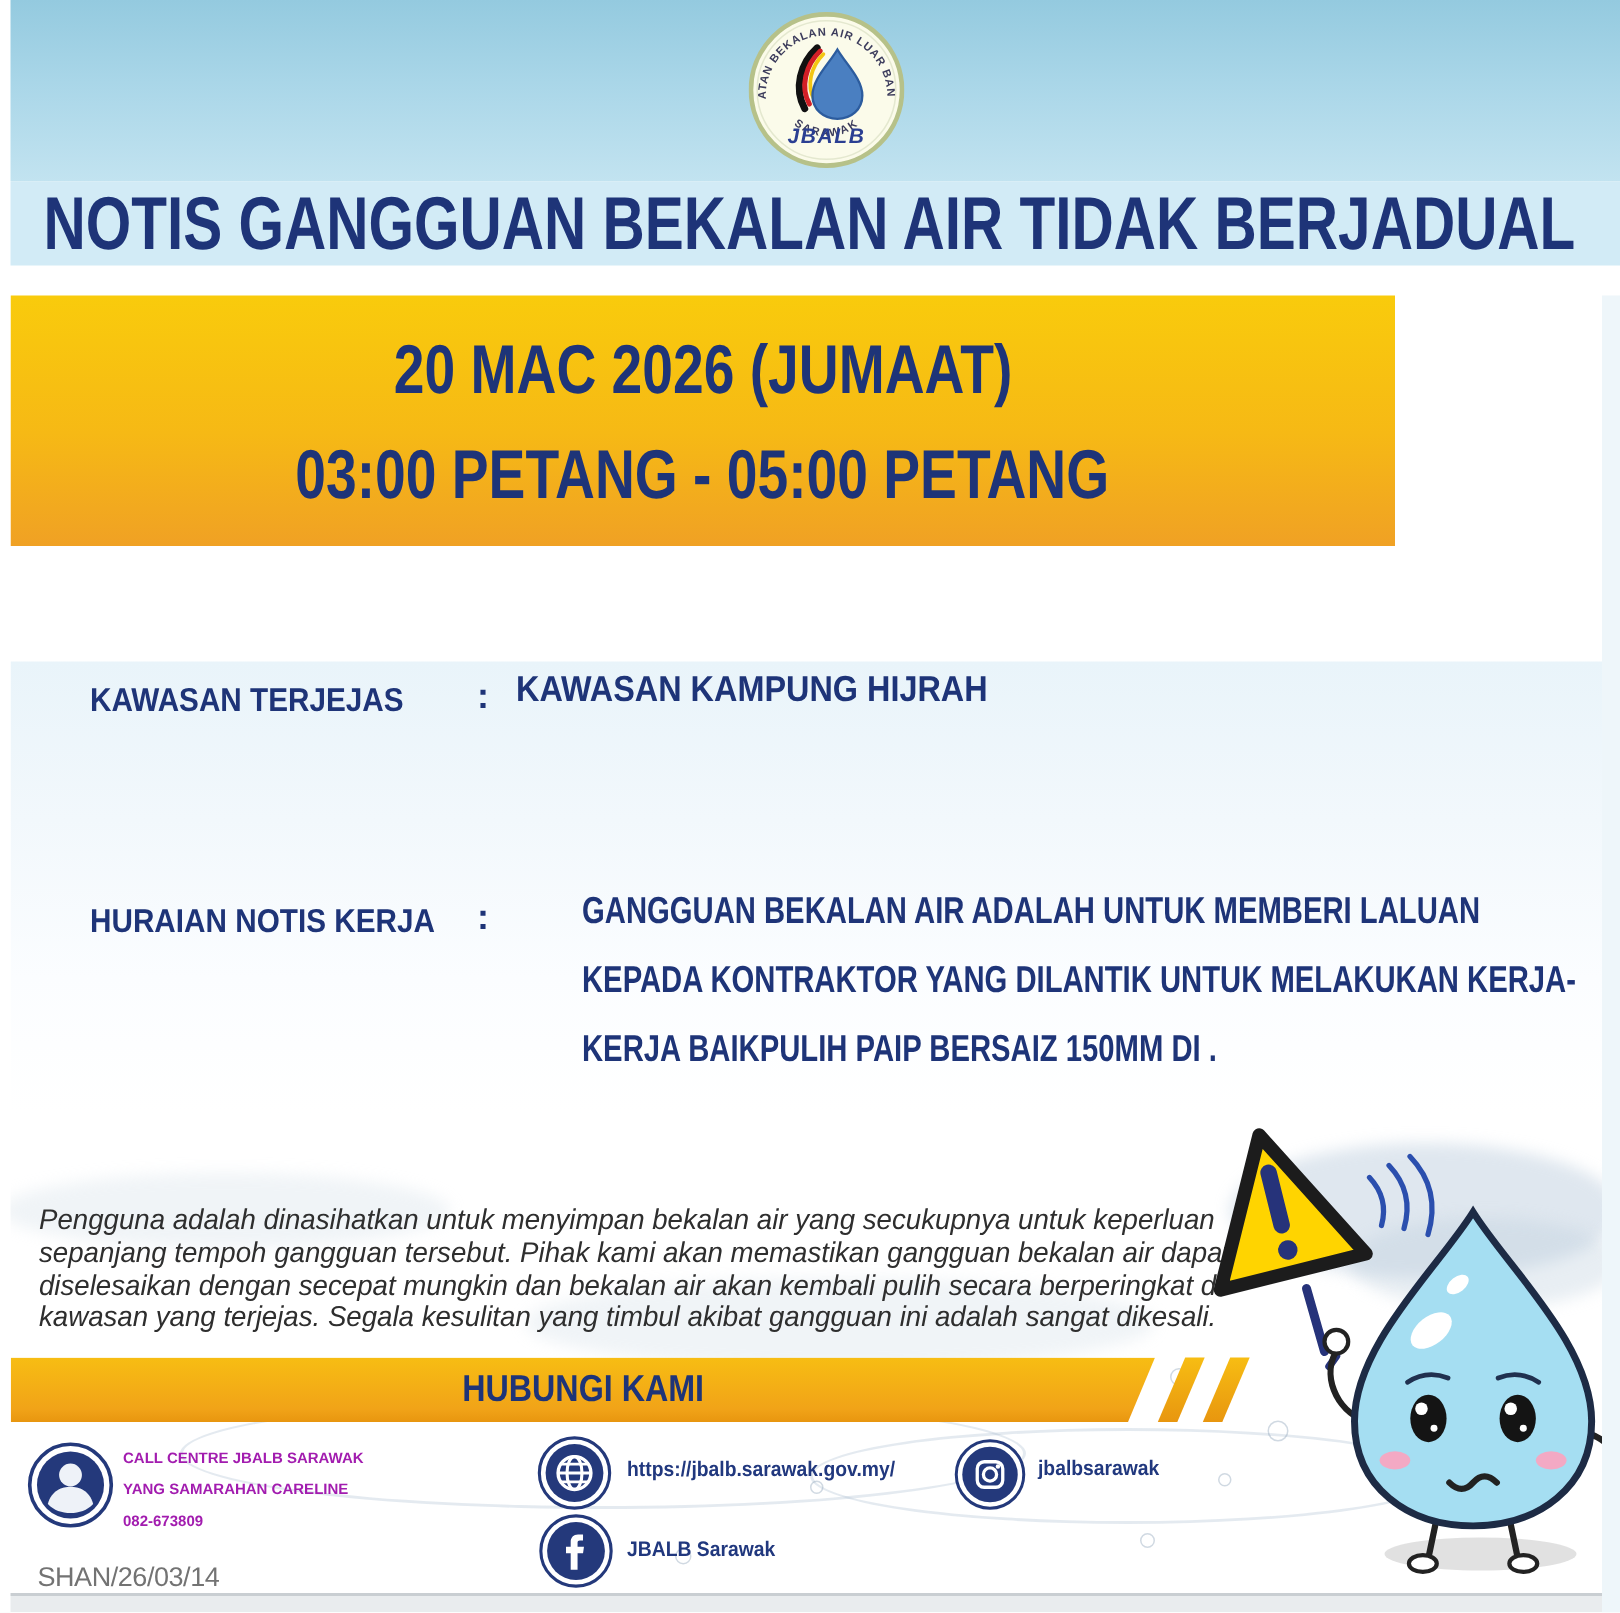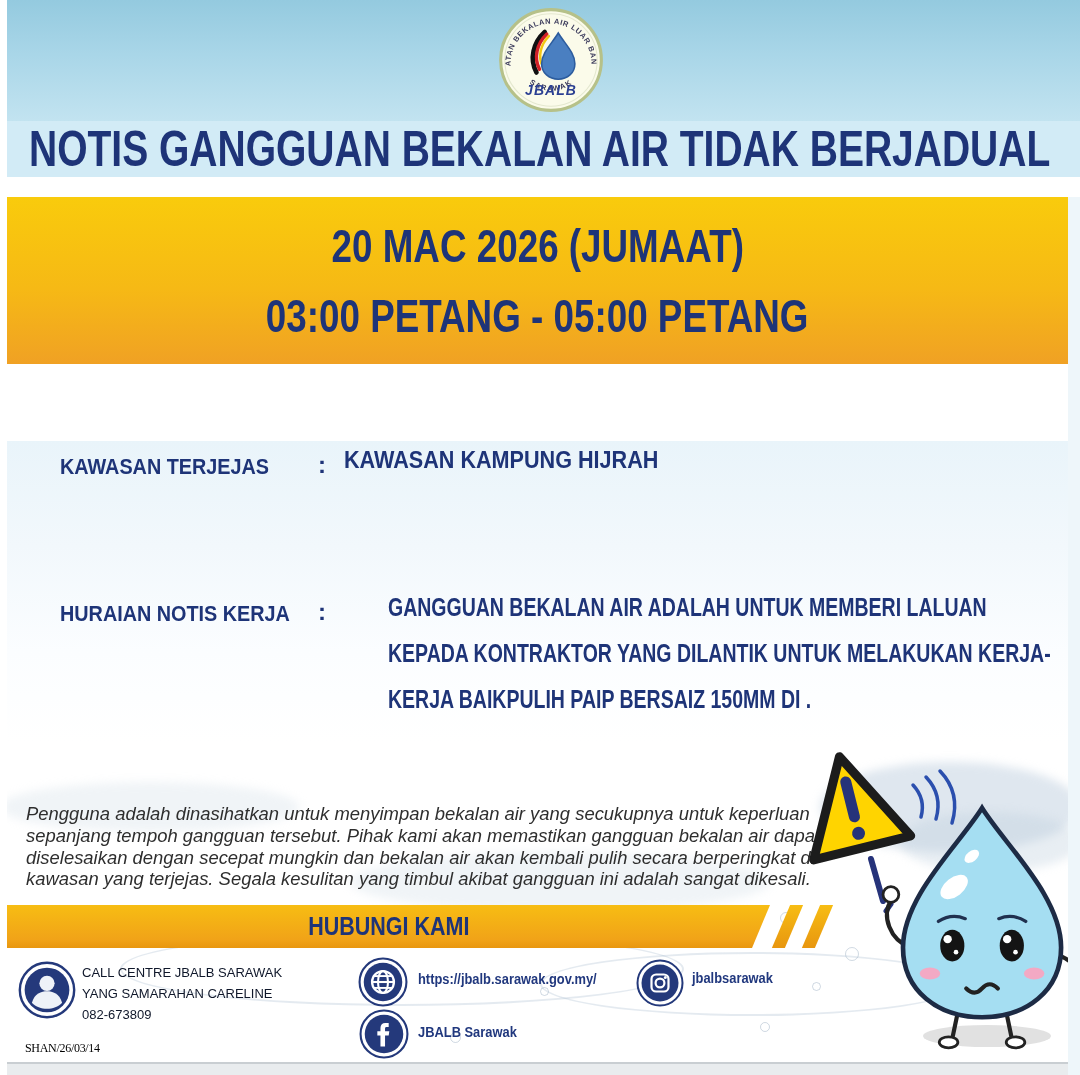--- a/index.html
+++ b/index.html
@@ -5,21 +5,21 @@
   html,body{margin:0;padding:0;background:#ffffff;}
   .page{position:relative;width:1080px;height:1075px;overflow:hidden;
         font-family:"Liberation Sans",sans-serif;background:#ffffff;}
   .abs{position:absolute;}
 
   
   .band-top{left:0;top:0;width:1080px;height:121px;
     background:linear-gradient(180deg,#94cadf 0%,#a9d6e8 45%,#c2e3f0 100%);}
   .band-title{left:0;top:121px;width:1080px;height:56px;background:#d2ebf6;
     display:flex;align-items:center;justify-content:center;}
-  .band-yellow{left:7px;top:197px;width:1061px;height:167px;
+  .band-yellow{left:7px;top:197px;width:923px;height:167px;
     background:linear-gradient(180deg,#f9cb0c 0%,#f6b915 55%,#f0a124 100%);
     display:flex;flex-direction:column;align-items:center;justify-content:center;gap:16px;}
   .band-region{left:7px;top:364px;width:1061px;height:77px;
     background:linear-gradient(180deg,#d0e8f4 0%,#e0eff8 100%);}
   .band-lower{left:7px;top:441px;width:1061px;height:301px;
     background:linear-gradient(180deg,#e9f4fa 0%,#f2f8fc 35%,#fbfdff 70%,#ffffff 100%);}
   .band-water{left:0;top:742px;width:1080px;height:320px;background:#ffffff;}
   .bottom-strip{left:0;top:1062px;width:1080px;height:13px;background:#e9ecee;border-top:2px solid #c9ced2;box-sizing:border-box;}
   .edge-left{left:0;top:0;width:7px;height:1075px;background:#ffffff;z-index:9;}
   .edge-right{right:0;top:197px;width:12px;height:878px;background:#eef6fa;z-index:9;}
@@ -41,24 +41,24 @@
   .advisory{font-size:19px;line-height:21.8px;font-style:italic;color:#2e2e2e;
     transform:scaleX(0.97);transform-origin:left top;}
   .hubungi-band{left:7px;top:905px;width:763px;height:43px;z-index:3;
     background:linear-gradient(180deg,#f7bd13 0%,#f1a318 80%,#e8960f 100%);
     clip-path:polygon(0 0,763px 0,745px 100%,0 100%);
     display:flex;align-items:center;justify-content:center;}
   .hubungi-text{font-size:25px;font-weight:bold;color:#1e3478;
     display:inline-block;transform:scaleX(0.86);}
   .stripe{top:905px;width:13px;height:43px;z-index:3;
     background:linear-gradient(180deg,#f7bd13,#e8960f);transform:skewX(-23deg);}
-  .contact-text{font-size:13px;font-weight:normal;color:#0f172a;line-height:21px;white-space:nowrap;}
+  .contact-text{font-size:10px;font-weight:bold;color:#a21caf;line-height:21px;white-space:nowrap;}
   .social-text{font-size:14px;font-weight:bold;color:#21387e;white-space:nowrap;
     display:inline-block;transform:scaleX(0.92);transform-origin:left center;}
-  .ref-text{font-size:12px;color:#000000;letter-spacing:-0.3px;font-family:Liberation Serif, serif;}
+  .ref-text{font-size:18px;color:#737373;letter-spacing:-0.3px;}
 
   
   .splash{border-radius:50%;filter:blur(5px);z-index:1;}
   .bubble{border:1.5px solid rgba(150,170,190,0.45);border-radius:50%;z-index:2;}
   .swirl{border:2px solid rgba(165,185,205,0.30);border-radius:50%;z-index:1;}
 
   .icon-wrap{z-index:4;}
 </style>
 </head>
 <body>

